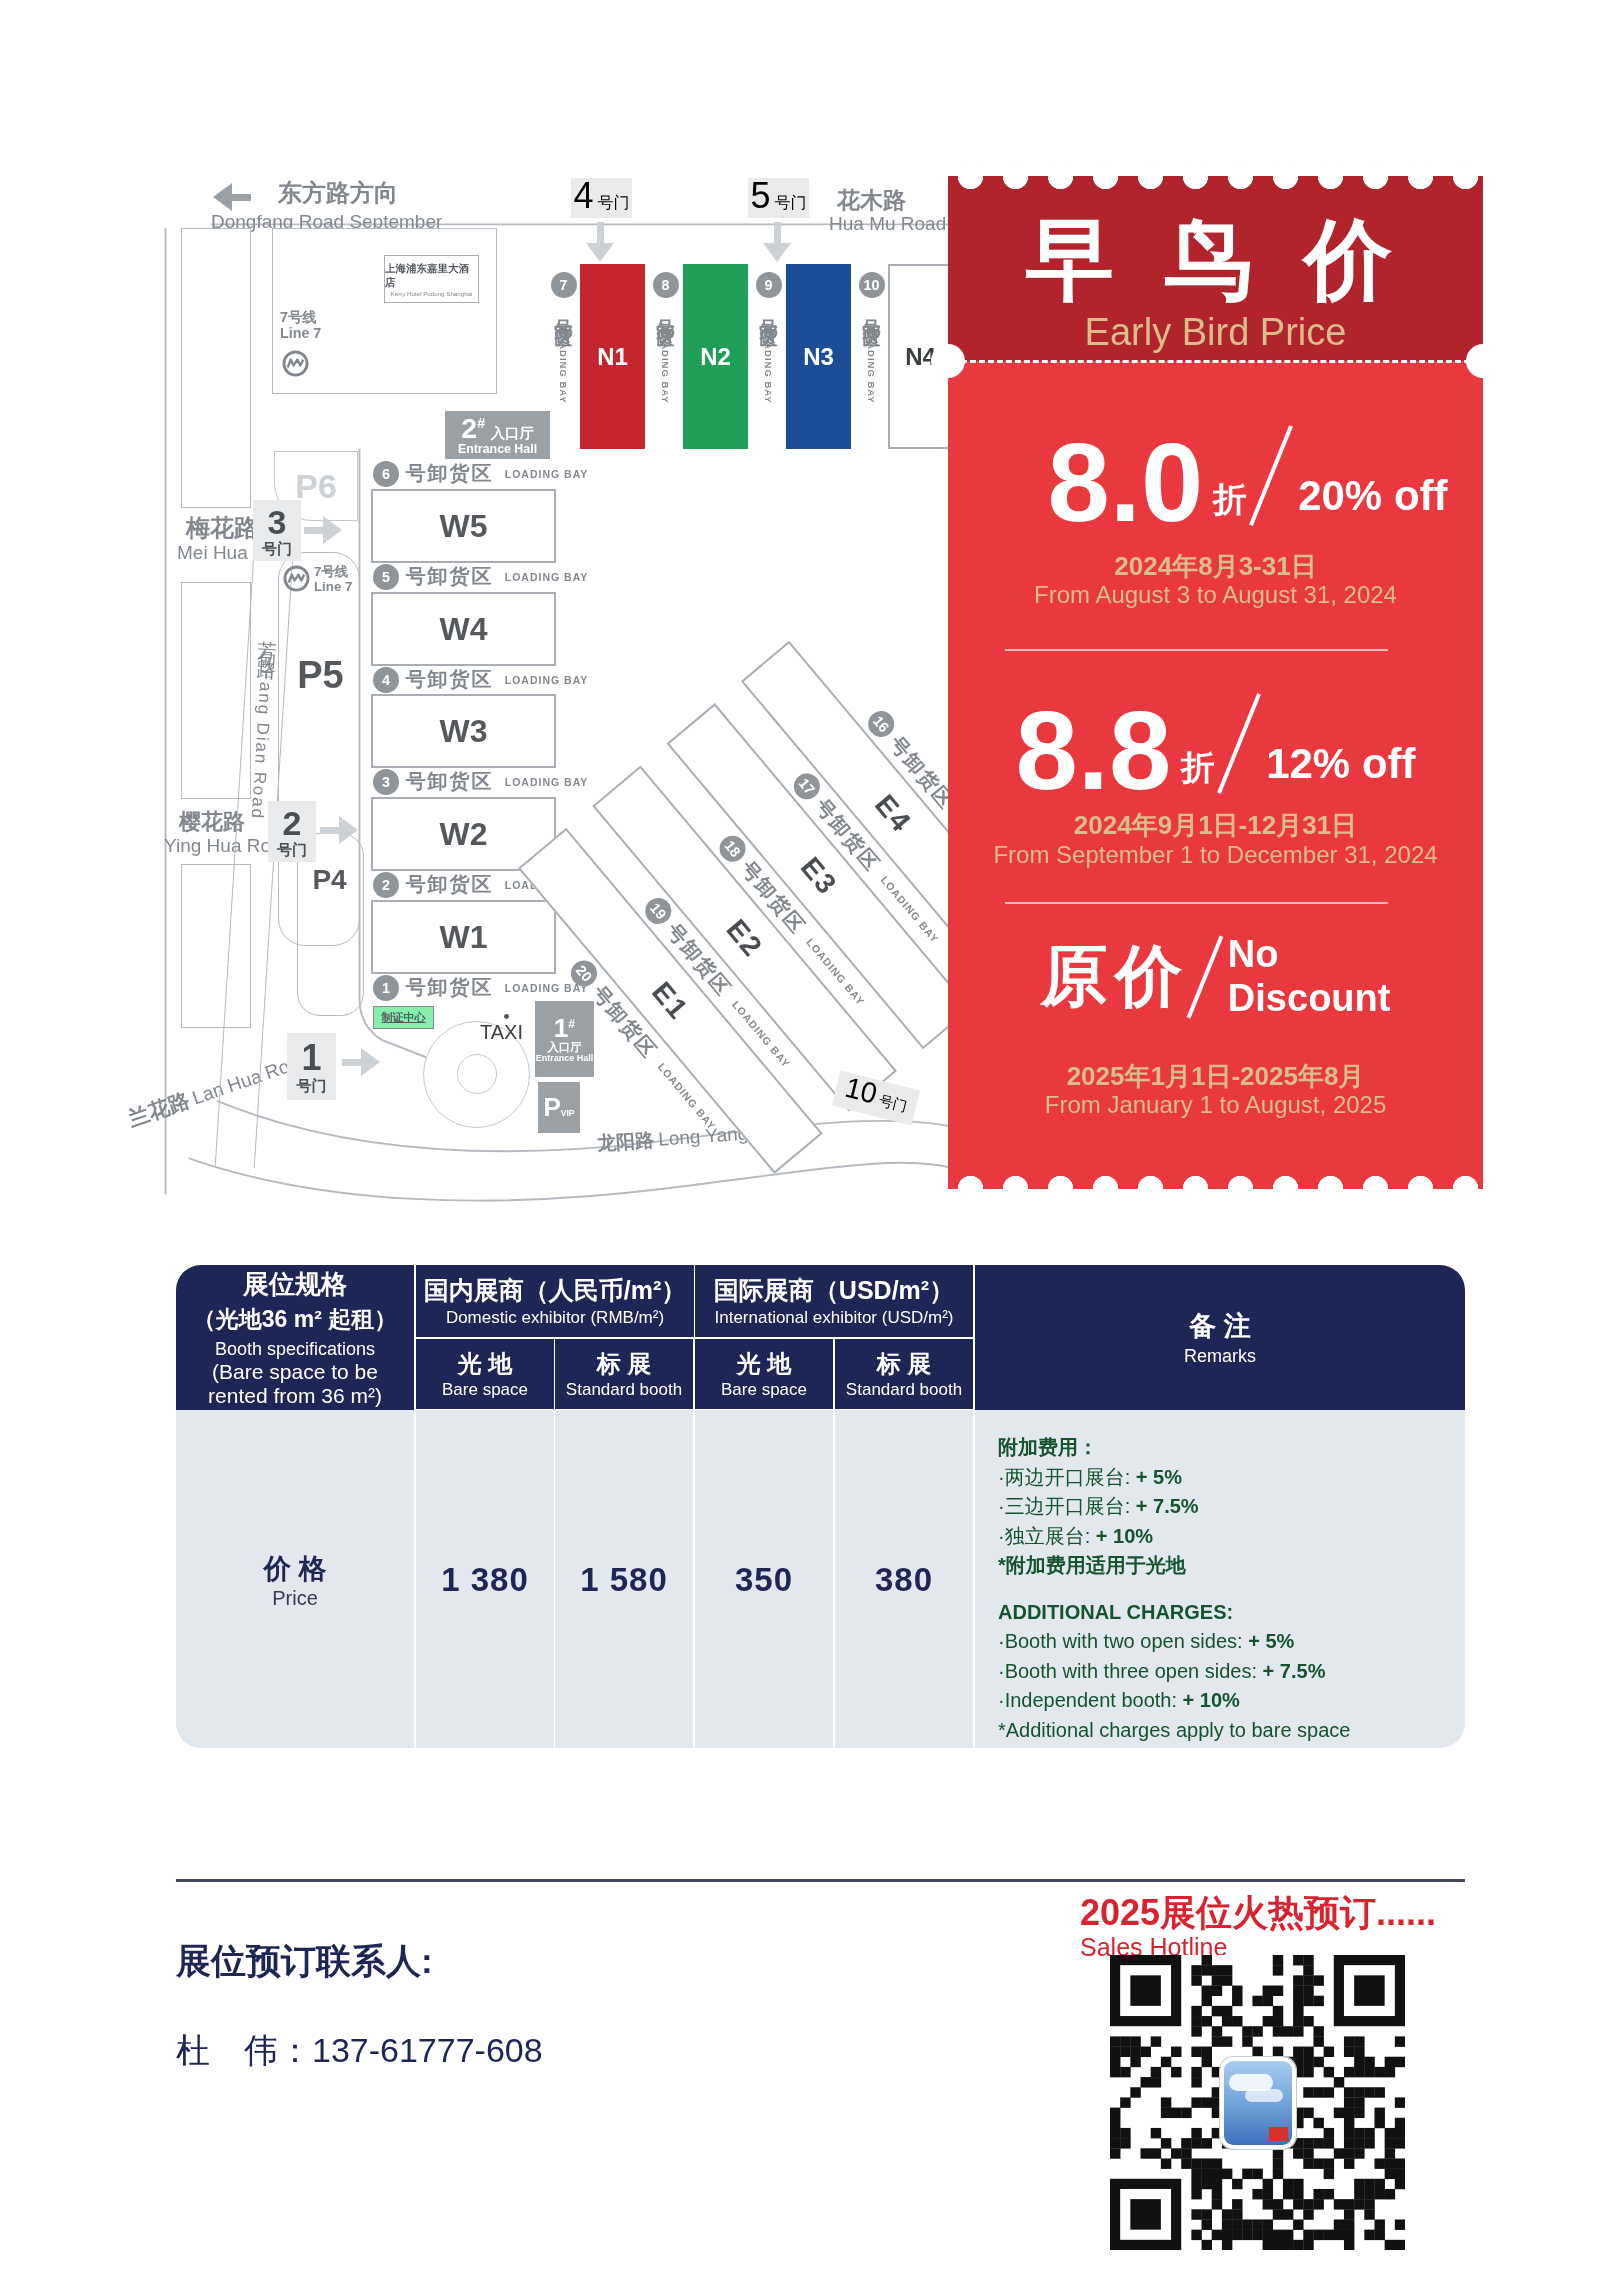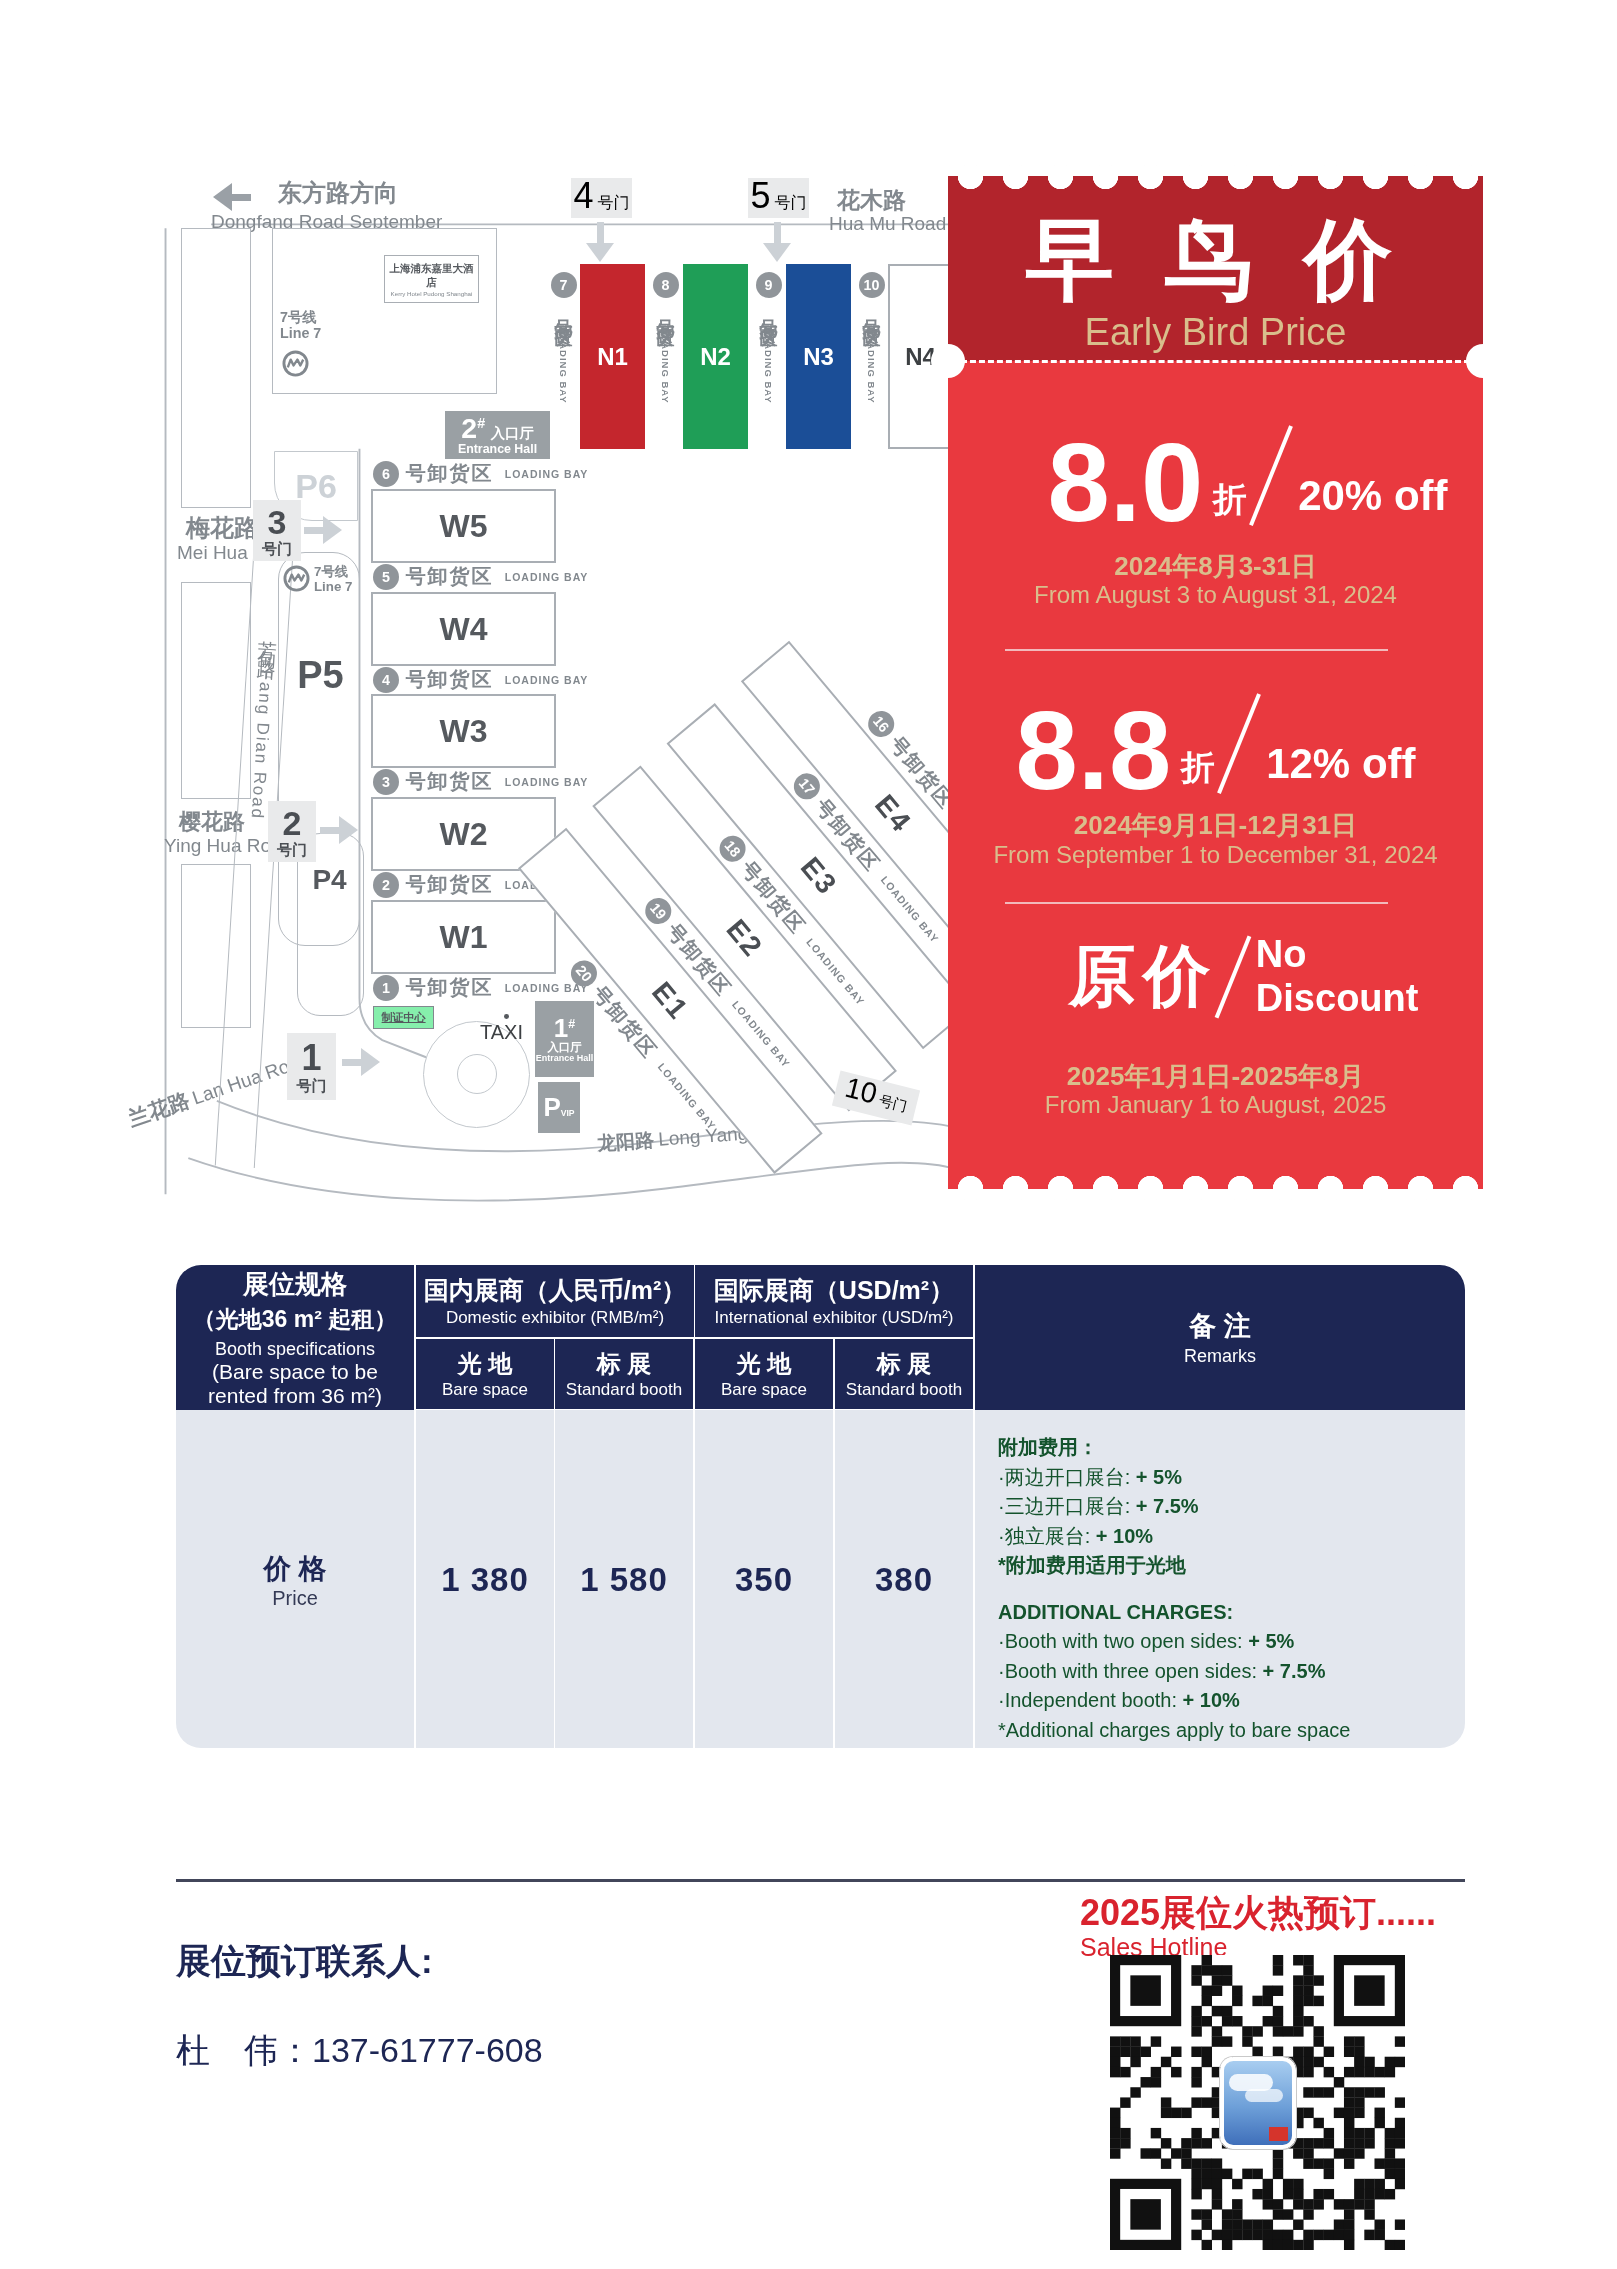--- a/index.html
+++ b/index.html
@@ -112,21 +112,21 @@
       <span class="sfx" style="font-size:16px;">号门</span>
     </div>
     <div class="abs arr-d" style="left:763px;top:222px;">
         <div class="stem"></div>
         <div class="head"></div>
       </div>
     <div class="abs roadlabel-zh" style="left:837px;top:185px;font-size:23px;">花木路</div>
     <div class="abs roadlabel-en" style="left:829px;top:213px;">Hua Mu Road</div>
 
     <div class="abs blk" style="left:272px;top:228px;width:223px;height:164px;"></div>
-    <div class="abs" style="left:384px;top:255px;width:93px;height:46px;border:1.4px solid #a9aeb4;background:#fff;display:flex;flex-direction:column;align-items:center;justify-content:center;text-align:center;">
+    <div class="abs" style="left:384px;top:255px;width:93px;height:46px;border:1.4px solid #a9aeb4;background:#fff;display:flex;flex-direction:column;align-items:center;justify-content:center;text-align:left;">
       <div style="font-size:10.5px;font-weight:bold;color:#55595e;">上海浦东嘉里大酒店</div>
       <div style="font-size:6.2px;color:#82888e;">Kerry Hotel Pudong Shanghai</div>
     </div>
 
     <div class="abs metro" style="left:280px;top:310px;">
       <span class="t1">7号线</span>
       <span class="t1">Line 7</span>
     </div>
     <svg class="abs" style="left:282px;top:350px;" width="27" height="27" viewBox="0 0 28 28">
       <circle cx="14" cy="14" r="12" fill="none" stroke="#82888e" stroke-width="3"></circle>
@@ -348,21 +348,21 @@
     <div class="tier-row" style="top:495px;height:126px;">
       <span class="tier-big">8.8</span>
       <span class="tier-zhe">折</span>
       <span class="tier-slash"></span>
       <span class="tier-pct">12% off</span>
     </div>
     <div class="tier-date-zh" style="top:632px;">2024年9月1日-12月31日</div>
     <div class="tier-date-en" style="top:665px;">From September 1 to December 31, 2024</div>
     <div class="tier-div" style="top:726px;"></div>
 
-    <div class="tier-row" style="top:751px;height:99px;align-items:center;padding-left:28px;">
+    <div class="tier-row" style="top:751px;height:99px;align-items:center;">
       <span style="font-size:67px;font-weight:bold;letter-spacing:7.6px;">原价</span>
       <span class="tier-slash" style="height:88px;margin:0 21px 0 13.3px;"></span>
       <span style="display:flex;flex-direction:column;line-height:1.15;text-align:left;">
         <span style="font-size:38px;font-weight:bold;">No</span>
         <span style="font-size:38px;font-weight:bold;">Discount</span>
       </span>
     </div>
     <div class="tier-date-zh" style="top:883px;">2025年1月1日-2025年8月</div>
     <div class="tier-date-en" style="top:915px;">From January 1 to August, 2025</div>
   </div>

